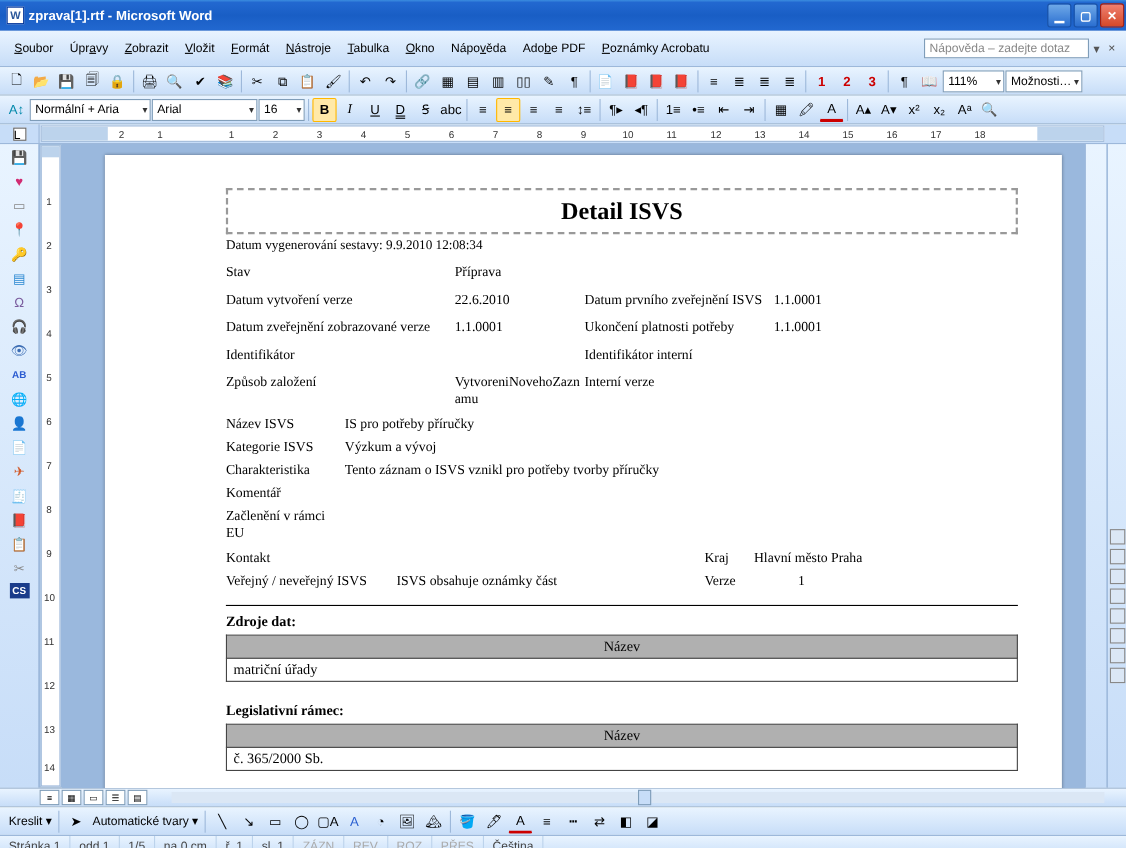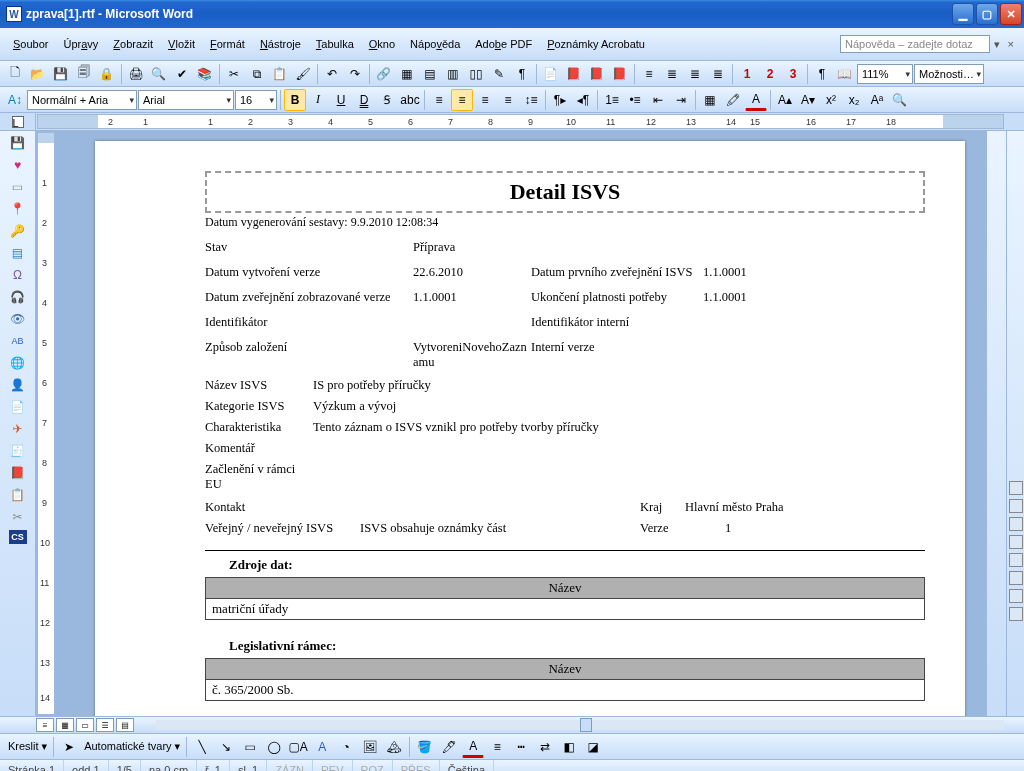--- a/index.html
+++ b/index.html
@@ -79,21 +79,21 @@
   .doc-title-box {
     border:2px dashed #999; padding:6px 0; margin:0 0 4px 0;
   }
   .doc-title { font-size:22px; font-weight:bold; text-align:center;}
   .genline { font-size:12px; margin-top:-2px;}
   .fieldgrid { margin-top:10px; display:grid; grid-template-columns: 208px 118px 172px 80px; row-gap:10px; font-size:12.5px;}
   .fieldgrid .span2 { grid-column: span 2;}
   .kv { margin-top:8px; display:grid; grid-template-columns: 108px auto; row-gap:6px; font-size:12.5px;}
   .kv2 { margin-top:8px; display:grid; grid-template-columns: 155px 280px 85px 50px; row-gap:6px; font-size:12.5px;}
   .sec-hr { border:0; border-top:1.5px solid #000; margin:14px 0 6px 0;}
-  .sec-title { font-weight:bold; font-size:13px; margin-bottom:4px;margin-left:24px;}
+  .sec-title { font-weight:bold; font-size:13px; margin-bottom:4px;}
   .dtable { width:100%; border-collapse:collapse; font-size:13px;}
   .dtable th { background:#b0b0b0; border:1px solid #444; font-weight:normal; padding:2px 6px; text-align:center;}
   .dtable td { border:1px solid #444; padding:2px 6px;}
 
   .right-strip { width:20px; background:linear-gradient(to bottom,#e9f4ff,#c7ddf8); border-left:1px solid #9db8da;}
   .right-tools { width:18px; background:linear-gradient(to bottom,#e9f4ff,#c7ddf8); border-left:1px solid #9db8da; display:flex; flex-direction:column; align-items:center; padding-top:350px; gap:4px;}
   .right-tools .rt { width:14px;height:14px; background:#dbe7f5; border:1px solid #888;}
 
   
   .viewrow { height:18px; background:linear-gradient(to bottom,#e9f4ff,#c7ddf8); display:flex; align-items:center; padding-left:36px; border-top:1px solid #9db8da; border-bottom:1px solid #9db8da;}
@@ -243,39 +243,39 @@
     <span class="rnum" style="left:330px;top:2px">5</span>
     <span class="rnum" style="left:370px;top:2px">6</span>
     <span class="rnum" style="left:410px;top:2px">7</span>
     <span class="rnum" style="left:450px;top:2px">8</span>
     <span class="rnum" style="left:490px;top:2px">9</span>
     <span class="rnum" style="left:528px;top:2px">10</span>
     <span class="rnum" style="left:568px;top:2px">11</span>
     <span class="rnum" style="left:608px;top:2px">12</span>
     <span class="rnum" style="left:648px;top:2px">13</span>
     <span class="rnum" style="left:688px;top:2px">14</span>
-    <span class="rnum" style="left:712px;top:2px">15</span>
+    <span class="rnum" style="left:728px;top:2px">15</span>
     <span class="rnum" style="left:768px;top:2px">16</span>
     <span class="rnum" style="left:808px;top:2px">17</span>
     <span class="rnum" style="left:848px;top:2px">18</span>
   </div>
 </div>
 
 <div class="main">
   <div class="left-palette">
     <div class="pico" style="color:#d4a017">💾</div>
     <div class="pico" style="color:#d12b72">♥</div>
     <div class="pico" style="color:#888">▭</div>
     <div class="pico" style="color:#2b60d1">📍</div>
     <div class="pico" style="color:#d12b72">🔑</div>
     <div class="pico" style="color:#2b88d1">▤</div>
     <div class="pico" style="color:#7a5c9e">Ω</div>
     <div class="pico" style="color:#b33b3b">🎧</div>
     <div class="pico" style="color:#3b6cb3">👁</div>
-    <div class="pico" style="color:#2b5bd1;font-weight:normal;font-size:9px">AB</div>
+    <div class="pico" style="color:#2b5bd1;font-weight:bold;font-size:9px">AB</div>
     <div class="pico" style="color:#2b9e3b">🌐</div>
     <div class="pico" style="color:#c79b00">👤</div>
     <div class="pico" style="color:#555">📄</div>
     <div class="pico" style="color:#d15b2b">✈</div>
     <div class="pico" style="color:#555">🧾</div>
     <div class="pico" style="color:#c0392b">📕</div>
     <div class="pico" style="color:#c79b00">📋</div>
     <div class="pico" style="color:#888">✂</div>
     <div class="pico" style="background:#1a3c8a;color:#fff;font-size:9px;font-weight:bold;width:18px;height:14px">CS</div>
   </div>

